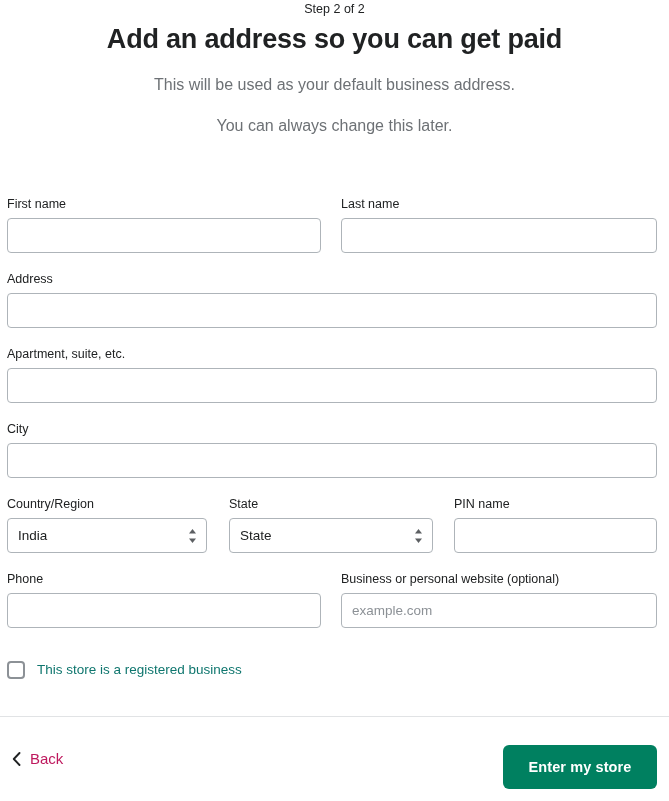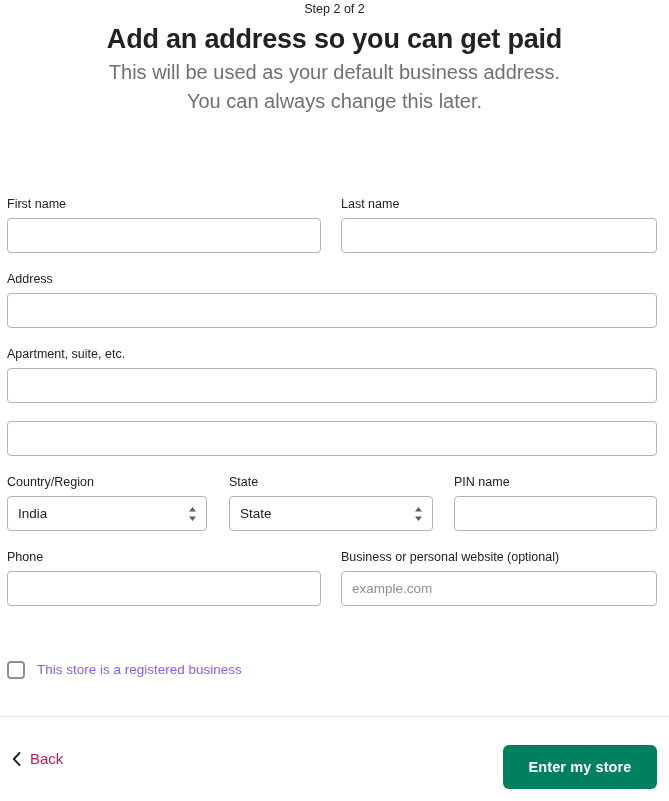--- a/index.html
+++ b/index.html
@@ -34,24 +34,24 @@
   }
   .page-title {
     font-size: 27px;
     font-weight: 700;
     color: #202223;
     line-height: 34px;
     margin: 0 0 4px 0;
     letter-spacing: -0.2px;
   }
   .subtitle {
-    font-size: 20px;
+    font-size: 16px;
     color: #6d7175;
     line-height: 25px;
-    margin: 4px;
+    margin: 16px;
     font-weight: 400;
   }
 
   
   .form {
     position: absolute;
     top: 196px;
     left: 7px;
     width: 650px;
   }
@@ -140,21 +140,21 @@
     height: 18px;
     border: 2px solid #8c9196;
     border-radius: 4px;
     background: #fff;
     flex: none;
     cursor: pointer;
   }
   .checkbox-label {
     margin-left: 12px;
     font-size: 13.5px;
-    color: #8b5cf6;
+    color: #0f766e;
     line-height: 18px;
     cursor: pointer;
   }
 
   
   .divider {
     position: absolute;
     top: 716px;
     left: 0;
     width: 669px;
@@ -246,20 +246,21 @@
 
     <div class="row">
       <div class="col-full">
         <label class="field-label">Apartment, suite, etc.</label>
         <input class="text-input" type="text" value="" style="">
       </div>
     </div>
 
     <div class="row">
       <div class="col-full">
+        <label class="field-label">City</label>
         <input class="text-input" type="text" value="" style="">
       </div>
     </div>
 
     <div class="row">
       <div class="col-third-1">
         <label class="field-label">Country/Region</label>
         <div class="select-wrap">
           <div class="select-box">
             <span>India</span>

